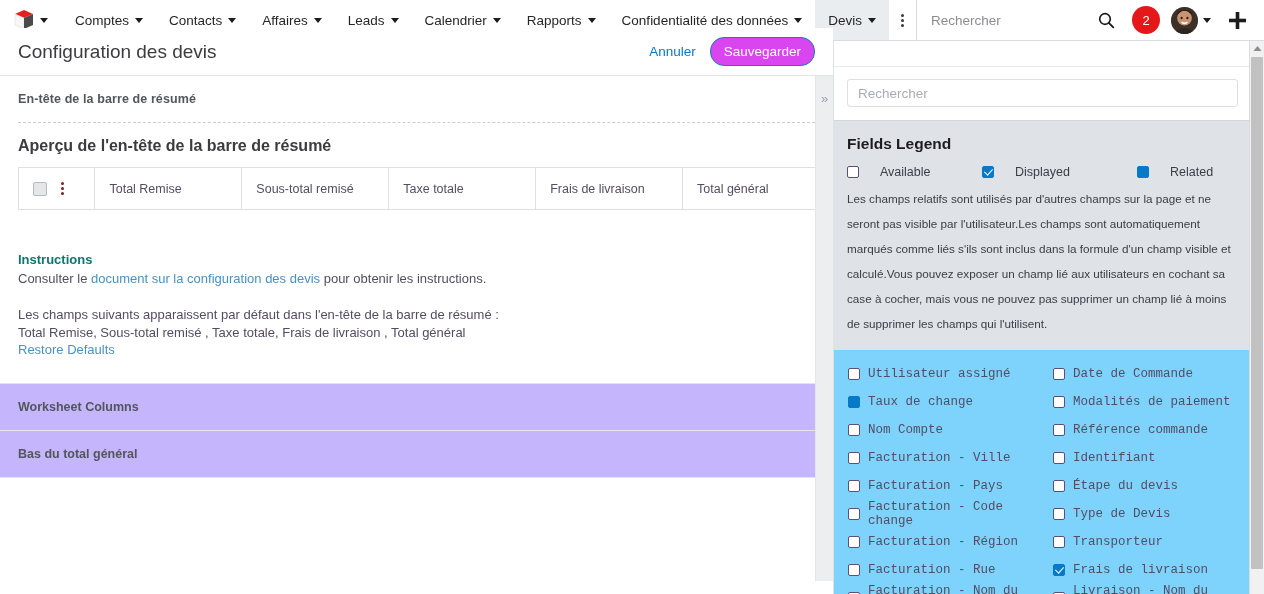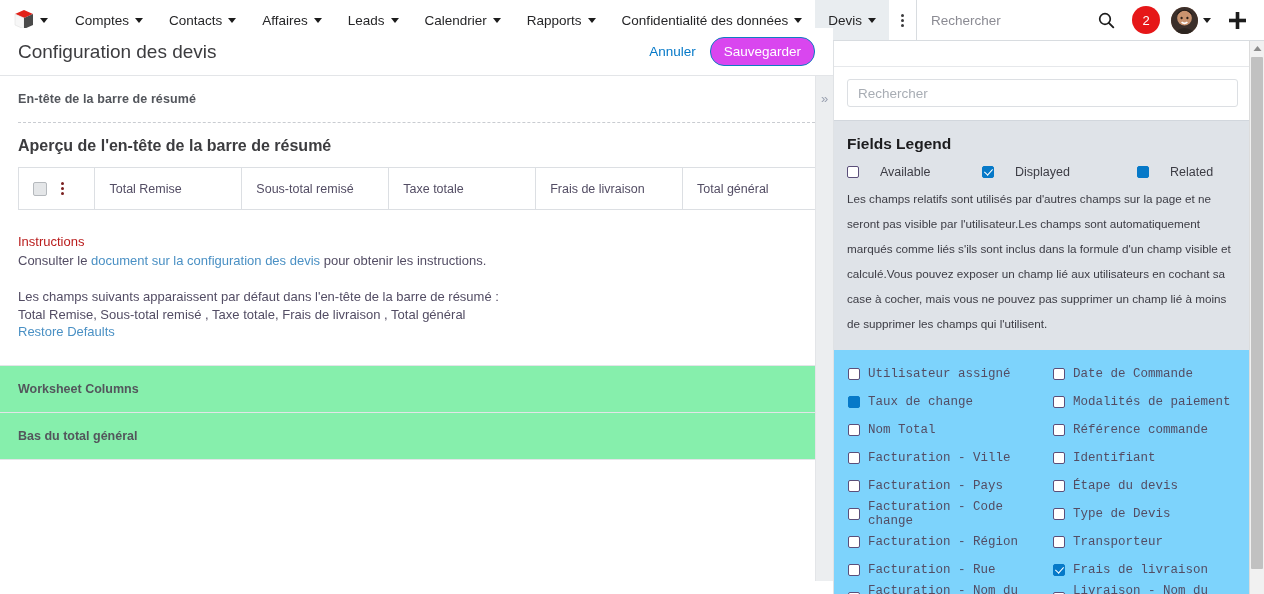--- a/index.html
+++ b/index.html
@@ -120,27 +120,27 @@
   th.sel-col { width: 76px; padding: 0 10px; }
   .sel-inner { display:flex; align-items:center; gap: 14px; }
   .gray-check {
     width: 14px; height: 14px; border: 1px solid #b5b9bd;
     background: #e4e6e8; border-radius: 2px; cursor: pointer;
   }
   .kebab-v { display:flex; flex-direction: column; gap:2px; cursor: pointer; }
   .kebab-v i { width: 3px; height: 3px; border-radius: 50%; background: #7a2020; display:block; }
 
   .instructions { padding: 24px 18px 0 18px; }
-  .instr-title { font-weight: normal; color: #b91c1c; font-size: 13px; margin-bottom: 3px; }
+  .instr-title { font-weight: bold; color: #0f766e; font-size: 13px; margin-bottom: 3px; margin-top: 18px; }
   .instr-line { font-size: 13px; color: #534d64; line-height: 18px; }
   .link { color: #4a90c4; cursor: pointer; }
   .link-blue { color: #4a90c4; cursor: pointer; font-size: 13px; }
 
   .gray-section {
-    background: #86efac; border-top: 1px solid #e3e5e8;
+    background: #c4b5fd; border-top: 1px solid #e3e5e8;
     border-bottom: 1px solid #e3e5e8;
     padding: 16px 18px; font-size: 12.5px; font-weight: bold; color: #53565c;
     cursor: pointer;
   }
 
   
   #rightpanel {
     position: absolute; top: 41px; left: 833px;
     width: 418px; height: 553px;
     background: #ffffff;
@@ -380,21 +380,21 @@
         <div class="field-item">
           <span class="cb"></span>
           <span>Utilisateur assigné</span>
         </div>
         <div class="field-item">
           <span class="cb related"></span>
           <span>Taux de change</span>
         </div>
         <div class="field-item">
           <span class="cb"></span>
-          <span>Nom Total</span>
+          <span>Nom Compte</span>
         </div>
         <div class="field-item">
           <span class="cb"></span>
           <span>Facturation - Ville</span>
         </div>
         <div class="field-item">
           <span class="cb"></span>
           <span>Facturation - Pays</span>
         </div>
         <div class="field-item">

